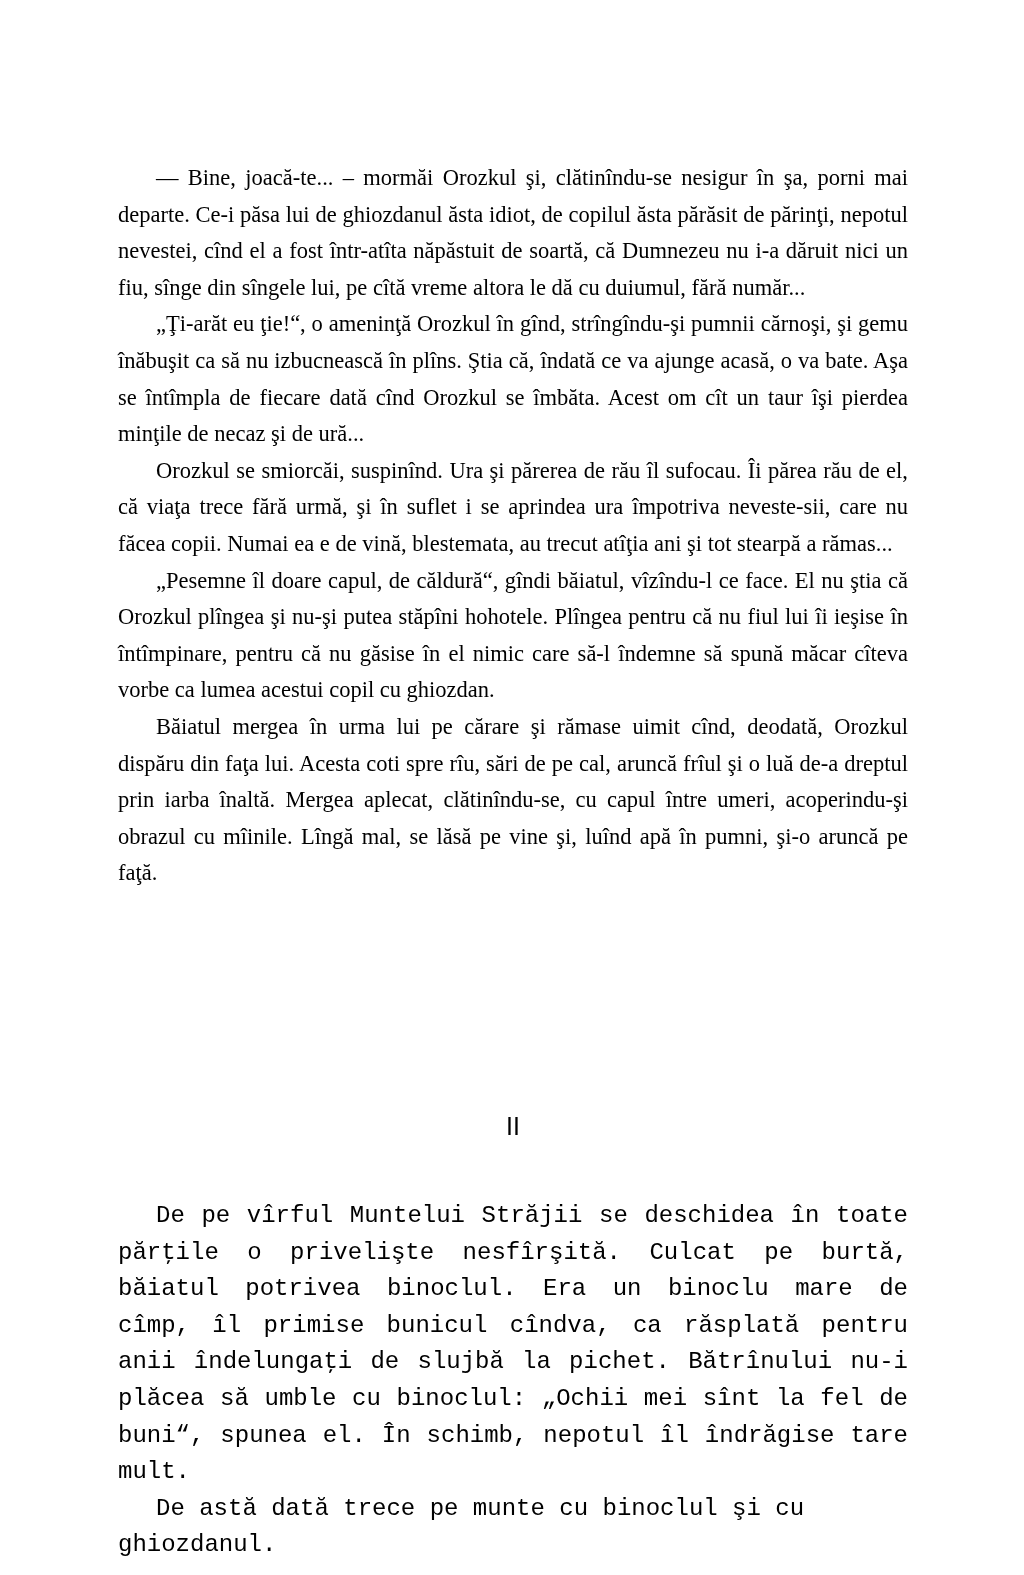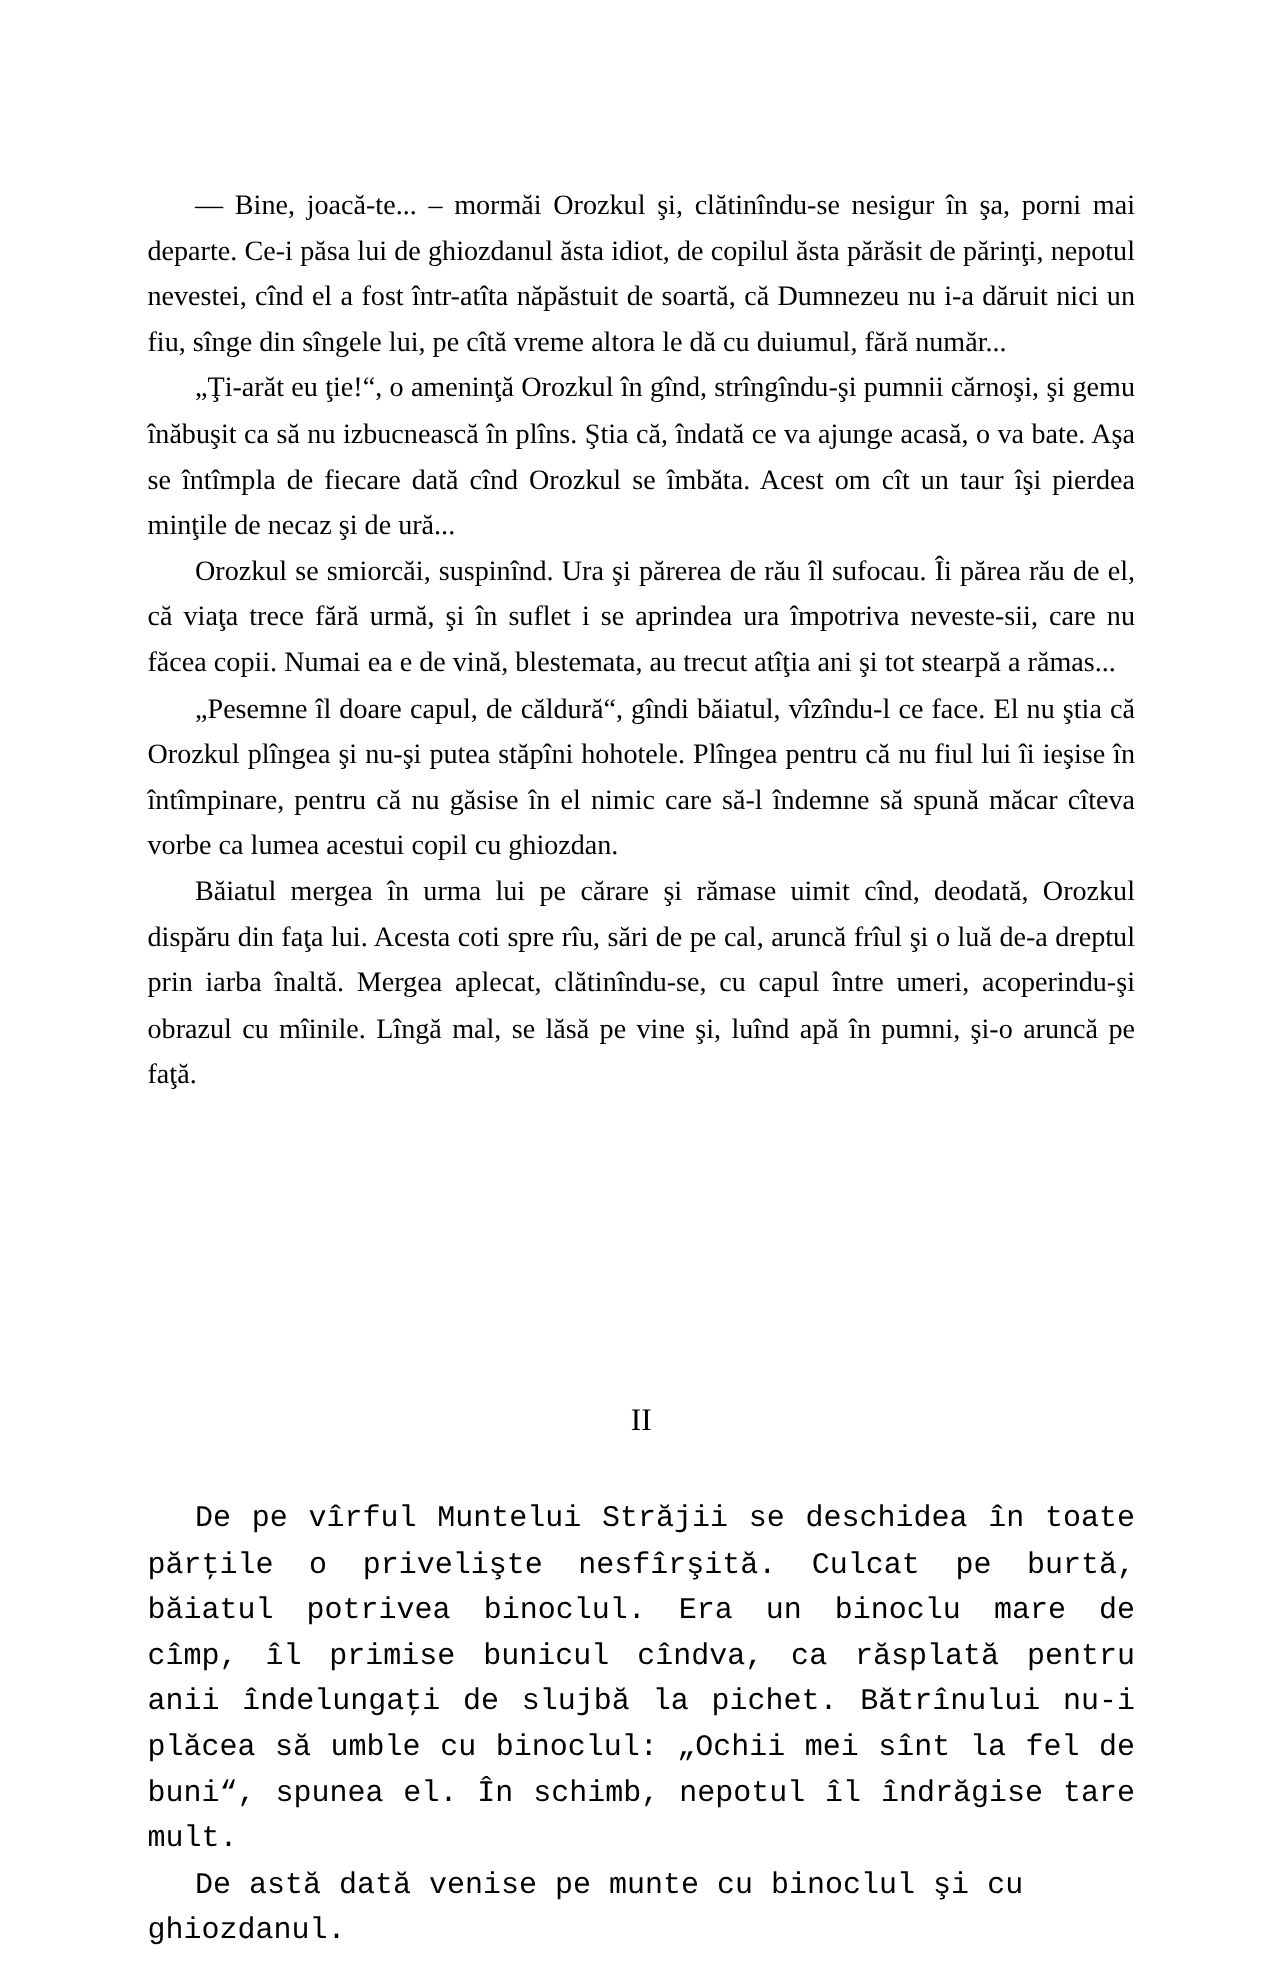--- a/index.html
+++ b/index.html
@@ -35,21 +35,21 @@
     font-family: "Liberation Serif", serif;
     letter-spacing: 0.5px;
   }
   .running-head {
     font-size: 21px;
     font-style: italic;
     font-family: "Liberation Serif", serif;
   }
   .body-text {
     position: absolute;
-    top: 146px;
+    top: 160px;
     left: 118px;
     width: 790px;
   }
   .body-text p {
     margin: 0;
     font-size: 22.5px;
     line-height: 36.6px;
     text-align: justify;
     text-justify: inter-word;
     hyphens: none;
@@ -58,22 +58,21 @@
   .body-text p.indent {
     text-indent: 38px;
   }
   .chapter-number {
     position: absolute;
     top: 1112px;
     left: 118px;
     width: 790px;
     text-align: center;
     font-size: 25px;
-    font-family: Liberation Serif, serif;
-    margin-top: 11px;
+    font-family: Liberation Sans, sans-serif;
   }
   .body-text-2 {
     position: absolute;
     top: 1198px;
     left: 118px;
     width: 790px;
   }
   .body-text-2 p {
     margin: 0;
     font-size: 24px;
@@ -100,16 +99,16 @@
     <p class="indent">„Ţi-arăt eu ţie!“, o ameninţă Orozkul în gînd, strîngîndu-şi pumnii cărnoşi, şi gemu înăbuşit ca să nu izbucnească în plîns. Ştia că, îndată ce va ajunge acasă, o va bate. Aşa se întîmpla de fiecare dată cînd Orozkul se îmbăta. Acest om cît un taur îşi pierdea minţile de necaz şi de ură...</p>
     <p class="indent">Orozkul se smiorcăi, suspinînd. Ura şi părerea de rău îl sufocau. Îi părea rău de el, că viaţa trece fără urmă, şi în suflet i se aprindea ura împotriva neveste-sii, care nu făcea copii. Numai ea e de vină, blestemata, au trecut atîţia ani şi tot stearpă a rămas...</p>
     <p class="indent">„Pesemne îl doare capul, de căldură“, gîndi băiatul, vîzîndu-l ce face. El nu ştia că Orozkul plîngea şi nu-şi putea stăpîni hohotele. Plîngea pentru că nu fiul lui îi ieşise în întîmpinare, pentru că nu găsise în el nimic care să-l îndemne să spună măcar cîteva vorbe ca lumea acestui copil cu ghiozdan.</p>
     <p class="indent">Băiatul mergea în urma lui pe cărare şi rămase uimit cînd, deodată, Orozkul dispăru din faţa lui. Acesta coti spre rîu, sări de pe cal, aruncă frîul şi o luă de-a dreptul prin iarba înaltă. Mergea aplecat, clătinîndu-se, cu capul între umeri, acoperindu-şi obrazul cu mîinile. Lîngă mal, se lăsă pe vine şi, luînd apă în pumni, şi-o aruncă pe faţă.</p>
   </div>
 
   <div class="chapter-number">II</div>
 
   <div class="body-text-2">
     <p class="indent">De pe vîrful Muntelui Străjii se deschidea în toate părţile o privelişte nesfîrşită. Culcat pe burtă, băiatul potrivea binoclul. Era un binoclu mare de cîmp, îl primise bunicul cîndva, ca răsplată pentru anii îndelungaţi de slujbă la pichet. Bătrînului nu-i plăcea să umble cu binoclul: „Ochii mei sînt la fel de buni“, spunea el. În schimb, nepotul îl îndrăgise tare mult.</p>
-    <p class="indent last-line">De astă dată venise pe munte cu binoclul şi cu ghiozdanul.</p>
+    <p class="indent last-line">De astă dată trece pe munte cu binoclul şi cu ghiozdanul.</p>
   </div>
 
 </div>
 
 </body></html>

